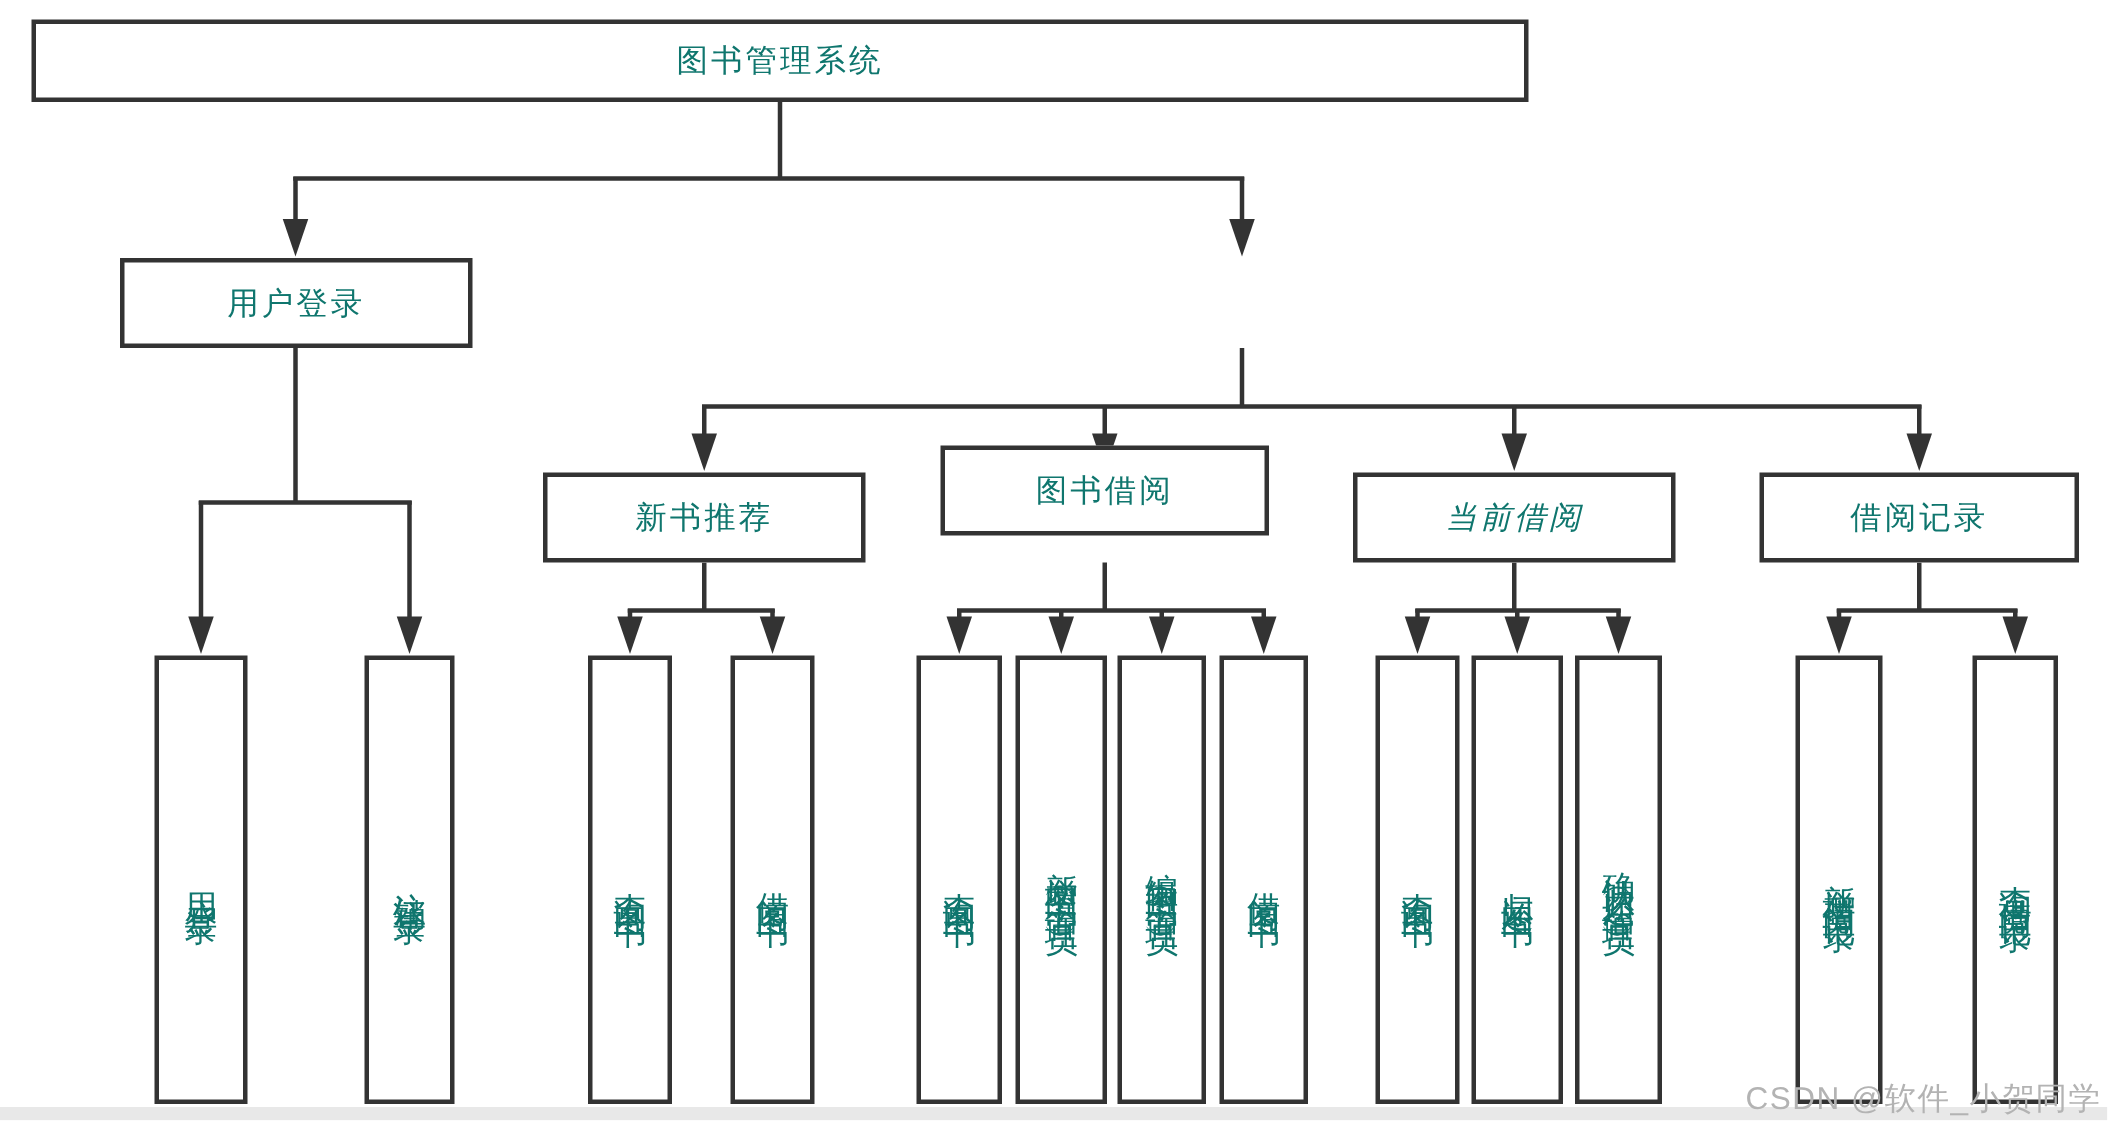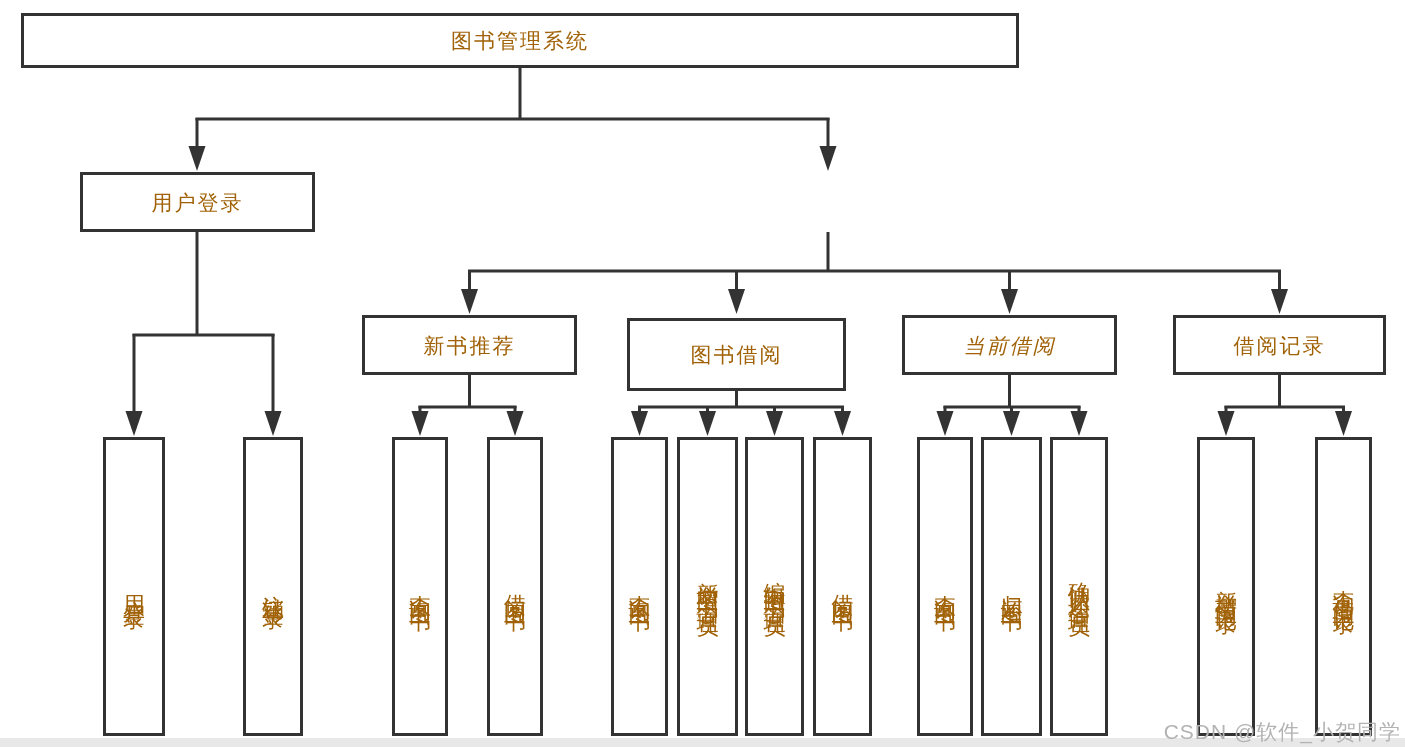--- a/index.html
+++ b/index.html
@@ -15,21 +15,21 @@
     position: absolute;
     left: 0; top: 0;
     width: 1405px; height: 747px;
     pointer-events: none;
   }
   .node {
     position: absolute;
     box-sizing: border-box;
     border: 3px solid #333333;
     background: #ffffff;
-    color: #a16207;
+    color: #0f766e;
     display: flex;
     align-items: center;
     justify-content: center;
     text-align: center;
   }
   .node.h {
     font-size: 21px;
     letter-spacing: 2px;
     line-height: 1;
   }
@@ -116,21 +116,21 @@
       <polygon points="1217.5,411 1234.5,411 1226,436" fill="#333333"></polygon>
       <path d="M1343.5 406 V419" stroke="#333333" stroke-width="3" fill="none"></path>
       <polygon points="1335,411 1352,411 1343.5,436" fill="#333333"></polygon>
     </svg>
 
   <div class="node h" style="left:21px; top:13px; width:998px; height:55px;">图书管理系统</div>
 
   <div class="node h" style="left:80px; top:172px; width:235px; height:60px;">用户登录</div>
 
   <div class="node h" style="left:362px; top:315px; width:215px; height:60px;">新书推荐</div>
-  <div class="node h" style="left:627px; top:318px; width:219px; height:73px;">图书借阅</div>
+  <div class="node h" style="left:627px; top:297px; width:219px; height:60px;">图书借阅</div>
   <div class="node h" style="left:902px; top:315px; width:215px; height:60px;font-style:italic;">当前借阅</div>
   <div class="node h" style="left:1173px; top:315px; width:213px; height:60px;">借阅记录</div>
 
   <div class="node v" style="left:103px; top:437px; width:62px; height:299px;">用户登录</div>
   <div class="node v" style="left:243px; top:437px; width:60px; height:299px;">注销登录</div>
 
   <div class="node v" style="left:392px; top:437px; width:56px; height:299px;">查询图书</div>
   <div class="node v" style="left:487px; top:437px; width:56px; height:299px;">借阅图书</div>
 
   <div class="node v" style="left:611px; top:437px; width:57px; height:299px;">查询图书</div>

